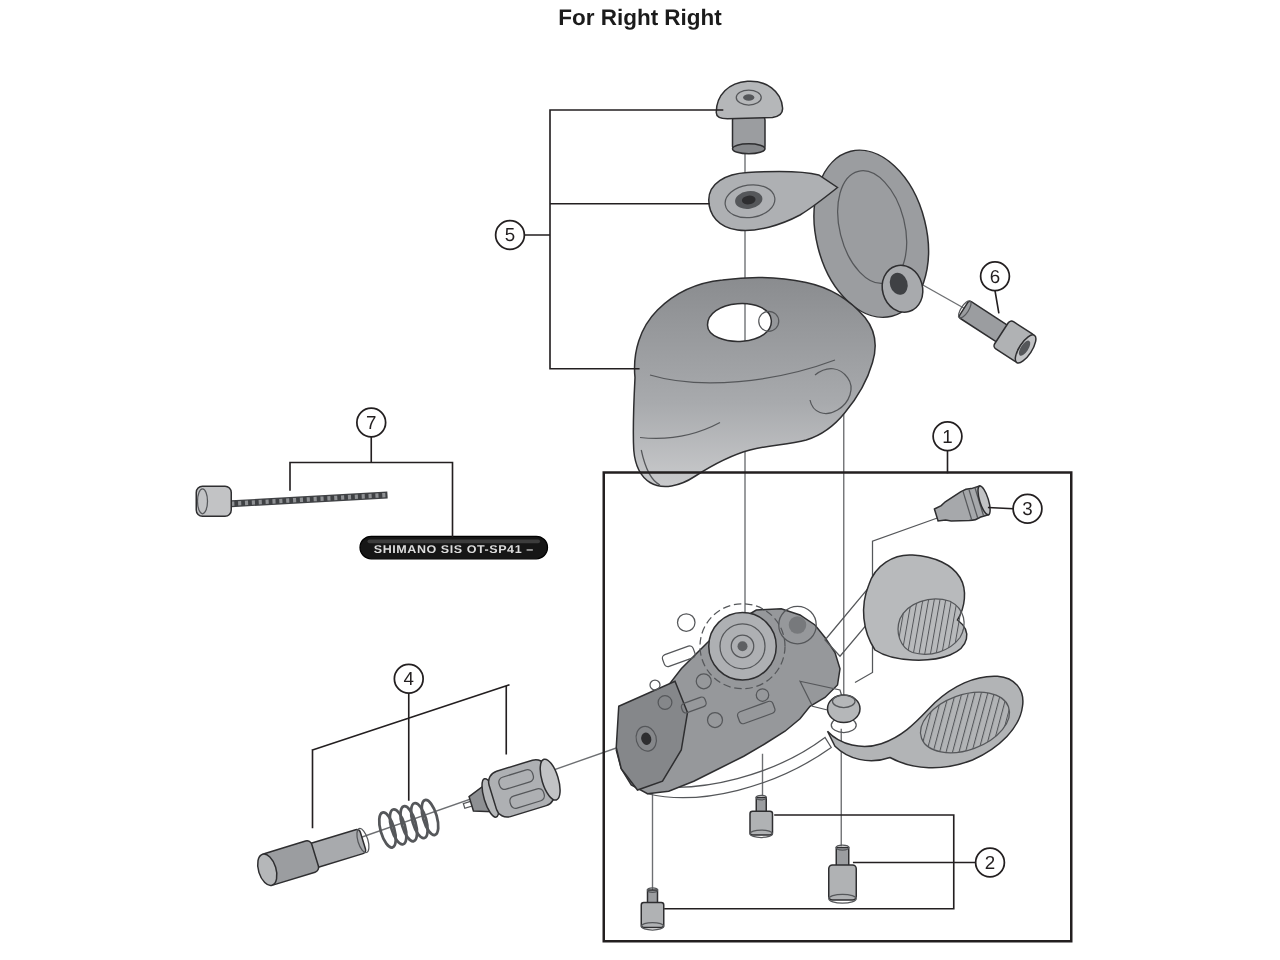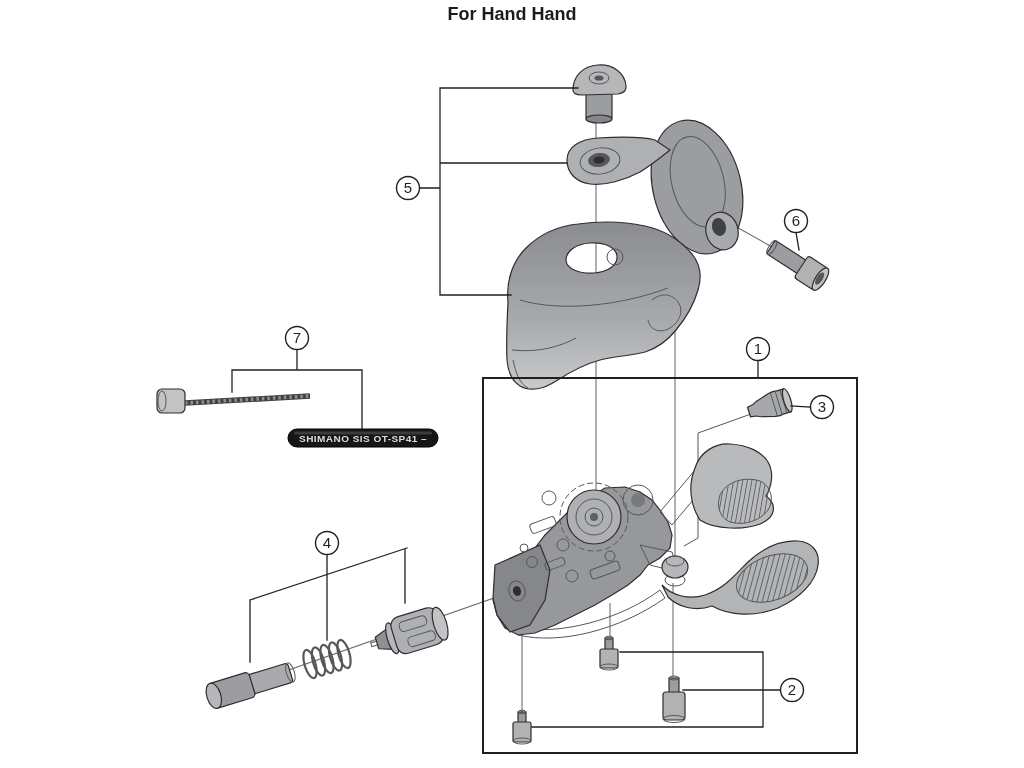--- a/index.html
+++ b/index.html
@@ -15,21 +15,21 @@
   .ax  { stroke:#6d6f72; stroke-width:1.1; fill:none; }
   .ps  { stroke:#2e2e30; stroke-width:1.2; }
   .psl { stroke:#55575a; stroke-width:1; fill:none; }
   .lbl { font-family:"Liberation Sans", sans-serif; font-size:9px; font-weight:bold;
          letter-spacing:0.4px; fill:#dcdcdc; text-anchor:middle; }
 </style>
 </head>
 <body>
 
 <div id="stage">
-  <div id="title">For Hand Hand</div>
+  <div id="title">For Right Right</div>
 
   <svg id="diagram" width="1024" height="768" viewBox="0 0 1024 768">
     <defs>
       <linearGradient id="coverGrad" x1="0" y1="0" x2="0" y2="1">
         <stop offset="0" stop-color="#8a8c8f"></stop>
           <stop offset="0.6" stop-color="#a8aaad"></stop>
           <stop offset="1" stop-color="#c9cacc"></stop>
       </linearGradient>
       <linearGradient id="bandInner" x1="0" y1="0" x2="1" y2="1">
         <stop offset="0" stop-color="#c9cacc"></stop>

